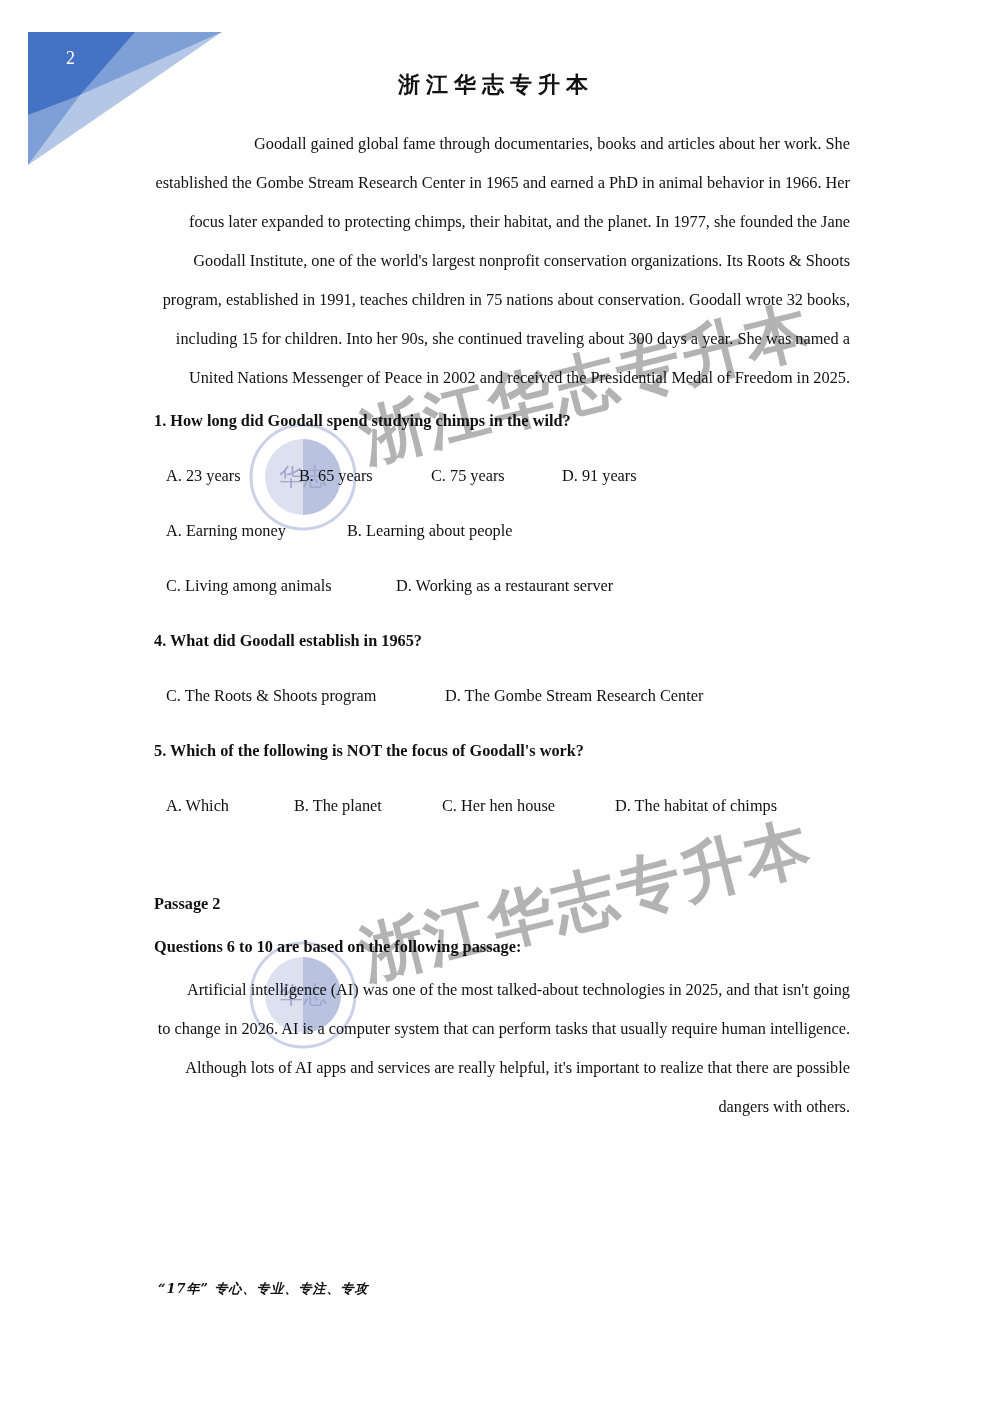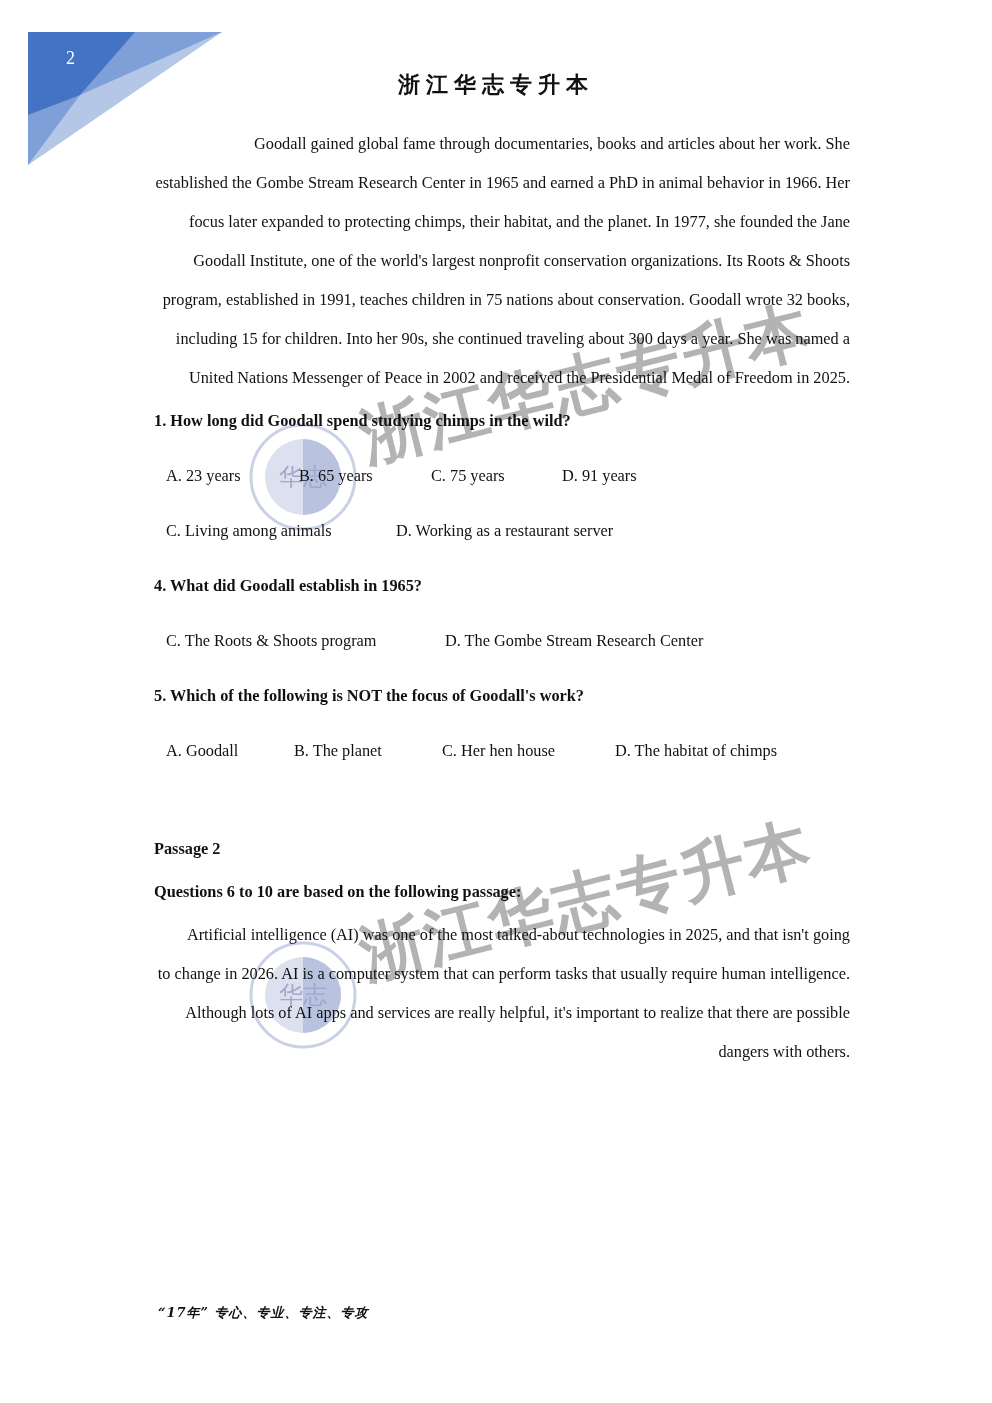--- a/index.html
+++ b/index.html
@@ -29,21 +29,21 @@
   .gap { height: 39px; }
   .watermark { position: absolute; pointer-events: none; }
   .wm-text {
     position: absolute; color: #9a9a9a; opacity: 0.75; font-weight: bold;
     font-family: "DejaVu Sans", sans-serif; font-size: 64px; letter-spacing: 2px;
     transform: rotate(-14deg); transform-origin: left bottom; white-space: nowrap;
   }
   .wm-logo { position: absolute; width: 110px; height: 110px; opacity: 0.6; }
   .footer {
     position: absolute; left: 158px; top: 1280px; font-size: 13px; font-weight: bold;
-    font-style: italic; font-family: "DejaVu Serif", serif; letter-spacing: 1px; margin-top: 24px;
+    font-style: italic; font-family: "DejaVu Serif", serif; letter-spacing: 1px;
   }
 </style>
 </head>
 <body>
 
 <svg class="corner" viewBox="0 0 240 180">
   <polygon points="28,32 222,32 28,165" fill="#b4c7e7"></polygon>
   <polygon points="28,32 222,32 80,95 28,165" fill="#7f9fd8"></polygon>
   <polygon points="28,32 135,32 80,95 28,115" fill="#4472c4"></polygon>
 </svg>
@@ -72,32 +72,35 @@
 
 <div class="content">
   <p class="para"><span class="indent"></span><span>Goodall gained global fame through documentaries, books and articles about her work. She established the Gombe Stream Research Center in 1965 and earned a PhD in animal behavior in 1966. Her focus later expanded to protecting chimps, their habitat, and the planet. In 1977, she founded the Jane Goodall Institute, one of the world's largest nonprofit conservation organizations. Its Roots &amp; Shoots program, established in 1991, teaches children in 75 nations about conservation. Goodall wrote 32 books, including 15 for children. Into her 90s, she continued traveling about 300 days a year. She was named a United Nations Messenger of Peace in 2002 and received the Presidential Medal of Freedom in 2025.</span></p>
 
   <p class="q">1. How long did Goodall spend studying chimps in the wild?</p>
   <p class="opts">
     <span class="opt" style="width:133px">A. 23 years</span><span class="opt" style="width:132px">B. 65 years</span><span class="opt" style="width:131px">C. 75 years</span><span class="opt">D. 91 years</span>
   </p>
 
   <p class="opts">
+    <span class="opt" style="width:181px">A. Earning money</span><span class="opt">B. Learning about people</span>
+  </p>
+  <p class="opts">
     <span class="opt" style="width:230px">C. Living among animals</span><span class="opt">D. Working as a restaurant server</span>
   </p>
 
 
   <p class="q">4. What did Goodall establish in 1965?</p>
   <p class="opts">
     <span class="opt" style="width:279px">C. The Roots &amp; Shoots program</span><span class="opt">D. The Gombe Stream Research Center</span>
   </p>
 
   <p class="q">5. Which of the following is NOT the focus of Goodall's work?</p>
   <p class="opts">
-    <span class="opt" style="width:128px">A. Goodall</span><span class="opt" style="width:148px">B. The planet</span><span class="opt" style="width:173px">C. Her hen house</span><span class="opt">D. The habitat of chimps</span>
+    <span class="opt" style="width:128px">A. Which</span><span class="opt" style="width:148px">B. The planet</span><span class="opt" style="width:173px">C. Her hen house</span><span class="opt">D. The habitat of chimps</span>
   </p>
 
   <div class="gap"></div>
 
   <p class="q">Passage 2</p>
   <p class="q">Questions 6 to 10 are based on the following passage:</p>
   <p class="para"><span class="indent"></span><span>Artificial intelligence (AI) was one of the most talked-about technologies in 2025, and that isn't going to change in 2026. AI is a computer system that can perform tasks that usually require human intelligence. Although lots of AI apps and services are really helpful, it's important to realize that there are possible dangers with others.</span></p>
 </div>
 
 <div class="footer">“17年” 专心、专业、专注、专攻</div>

